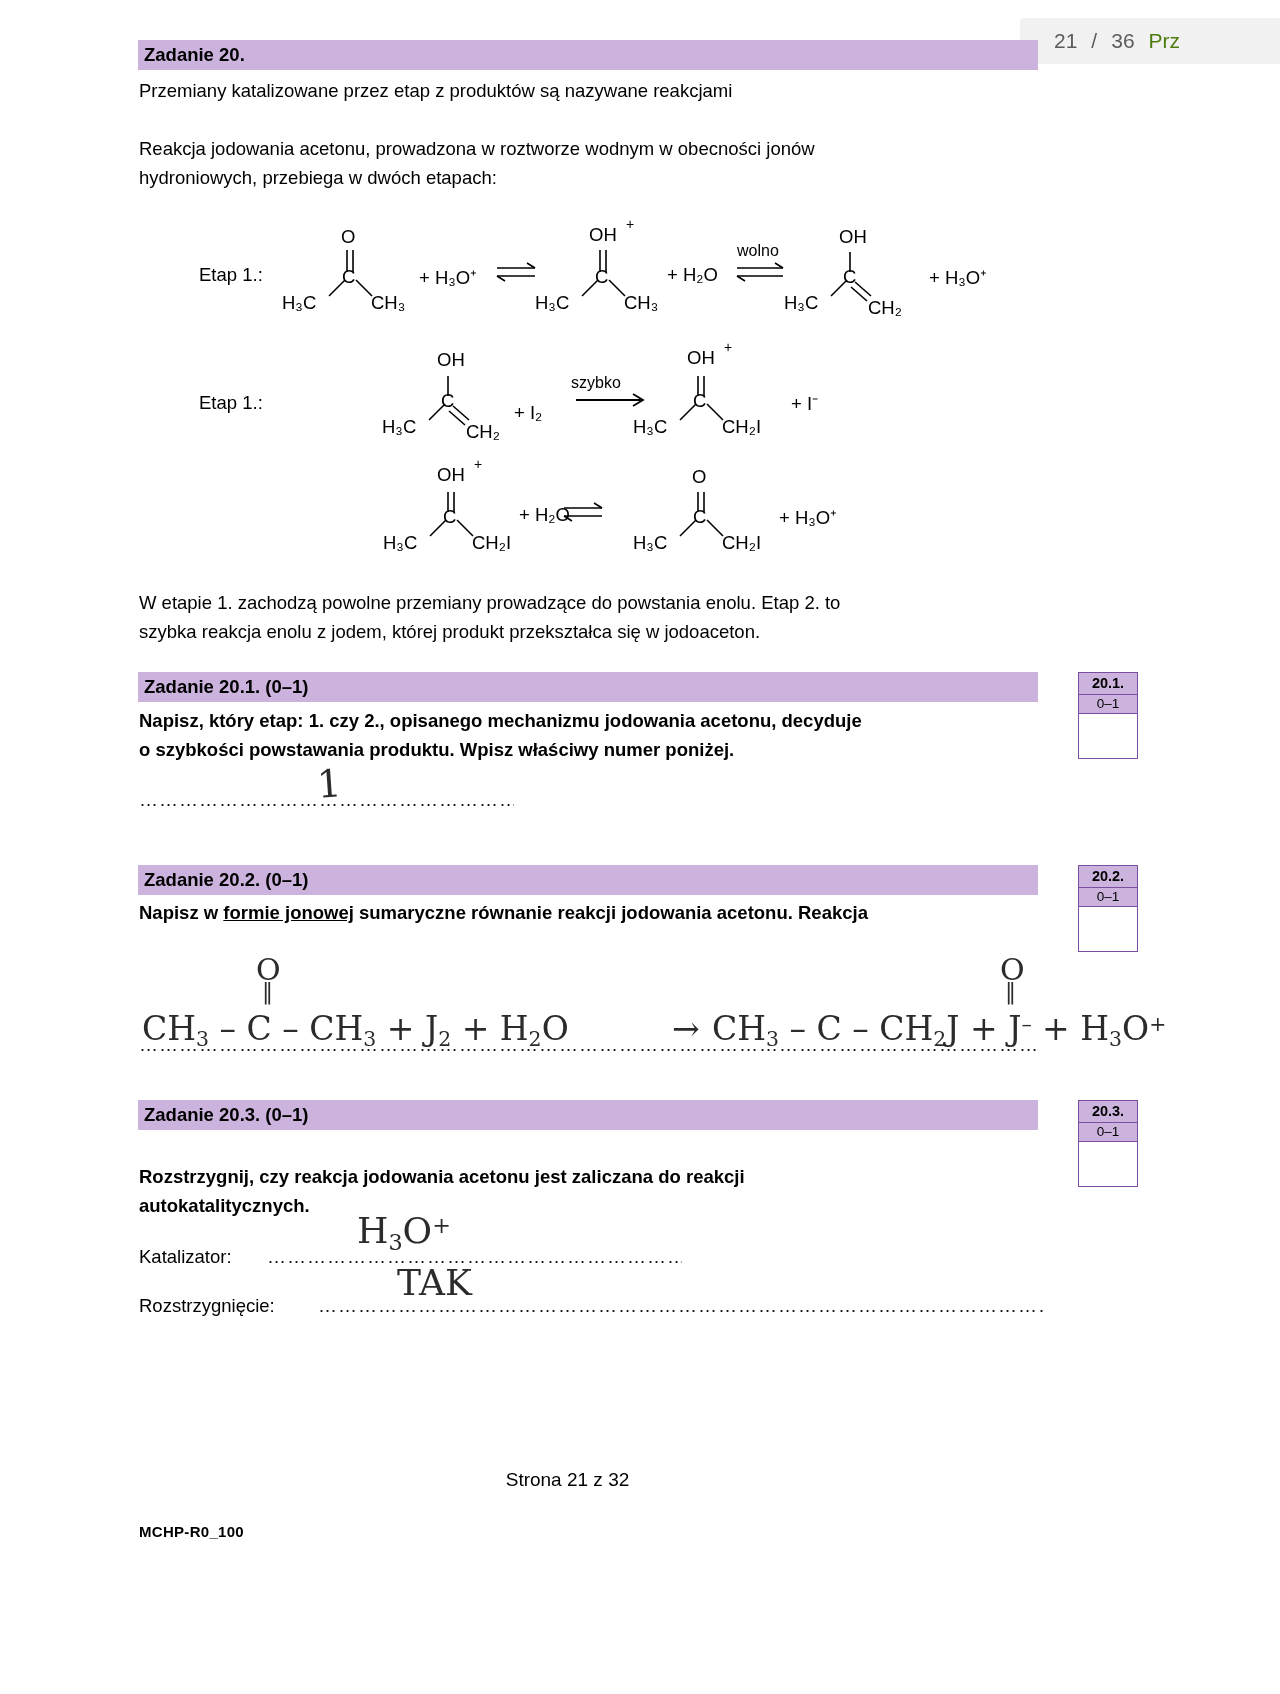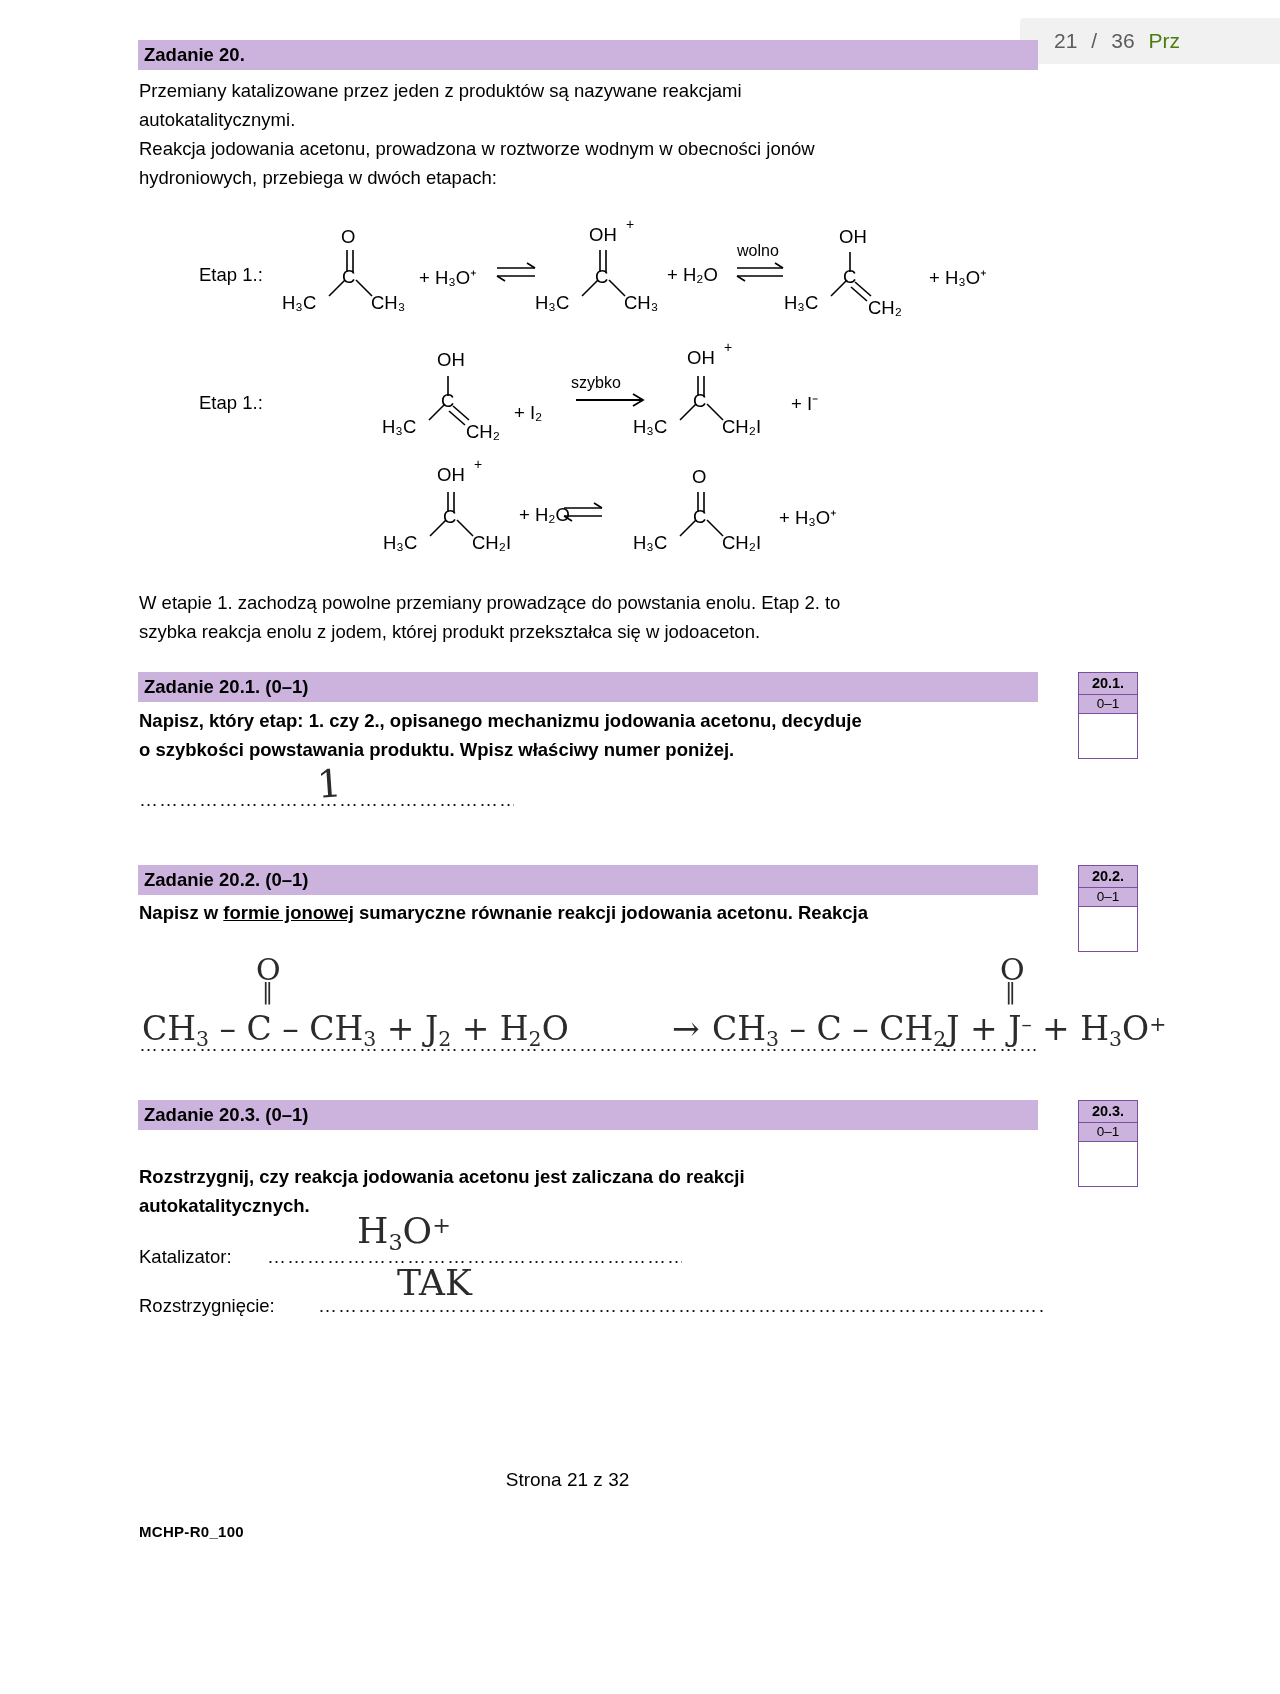--- a/index.html
+++ b/index.html
@@ -163,22 +163,21 @@
   <span>36</span>
   <span class="prz">Prz</span>
 </div>
 
 <div class="sheet">
 
   <div class="band" style="top:36px;">
     <span>Zadanie 20.</span>
   </div>
 
-  <div class="para" style="top:72px;">Przemiany katalizowane przez jeden z produktów są nazywane reakcjami</div>
-  <div class="para" style="top:101px;">autokatalitycznymi.</div>
+  <div class="para" style="top:72px;">Przemiany katalizowane przez etap z produktów są nazywane reakcjami</div>
   <div class="para" style="top:130px;">Reakcja jodowania acetonu, prowadzona w roztworze wodnym w obecności jonów</div>
   <div class="para" style="top:159px;">hydroniowych, przebiega w dwóch etapach:</div>
 
   <div class="scheme">
 
     <svg class="overlay" viewBox="0 0 930 370">
 
       <line x1="208" y1="46" x2="208" y2="68" stroke="#000" stroke-width="1.6"></line>
       <line x1="214" y1="46" x2="214" y2="68" stroke="#000" stroke-width="1.6"></line>
 

